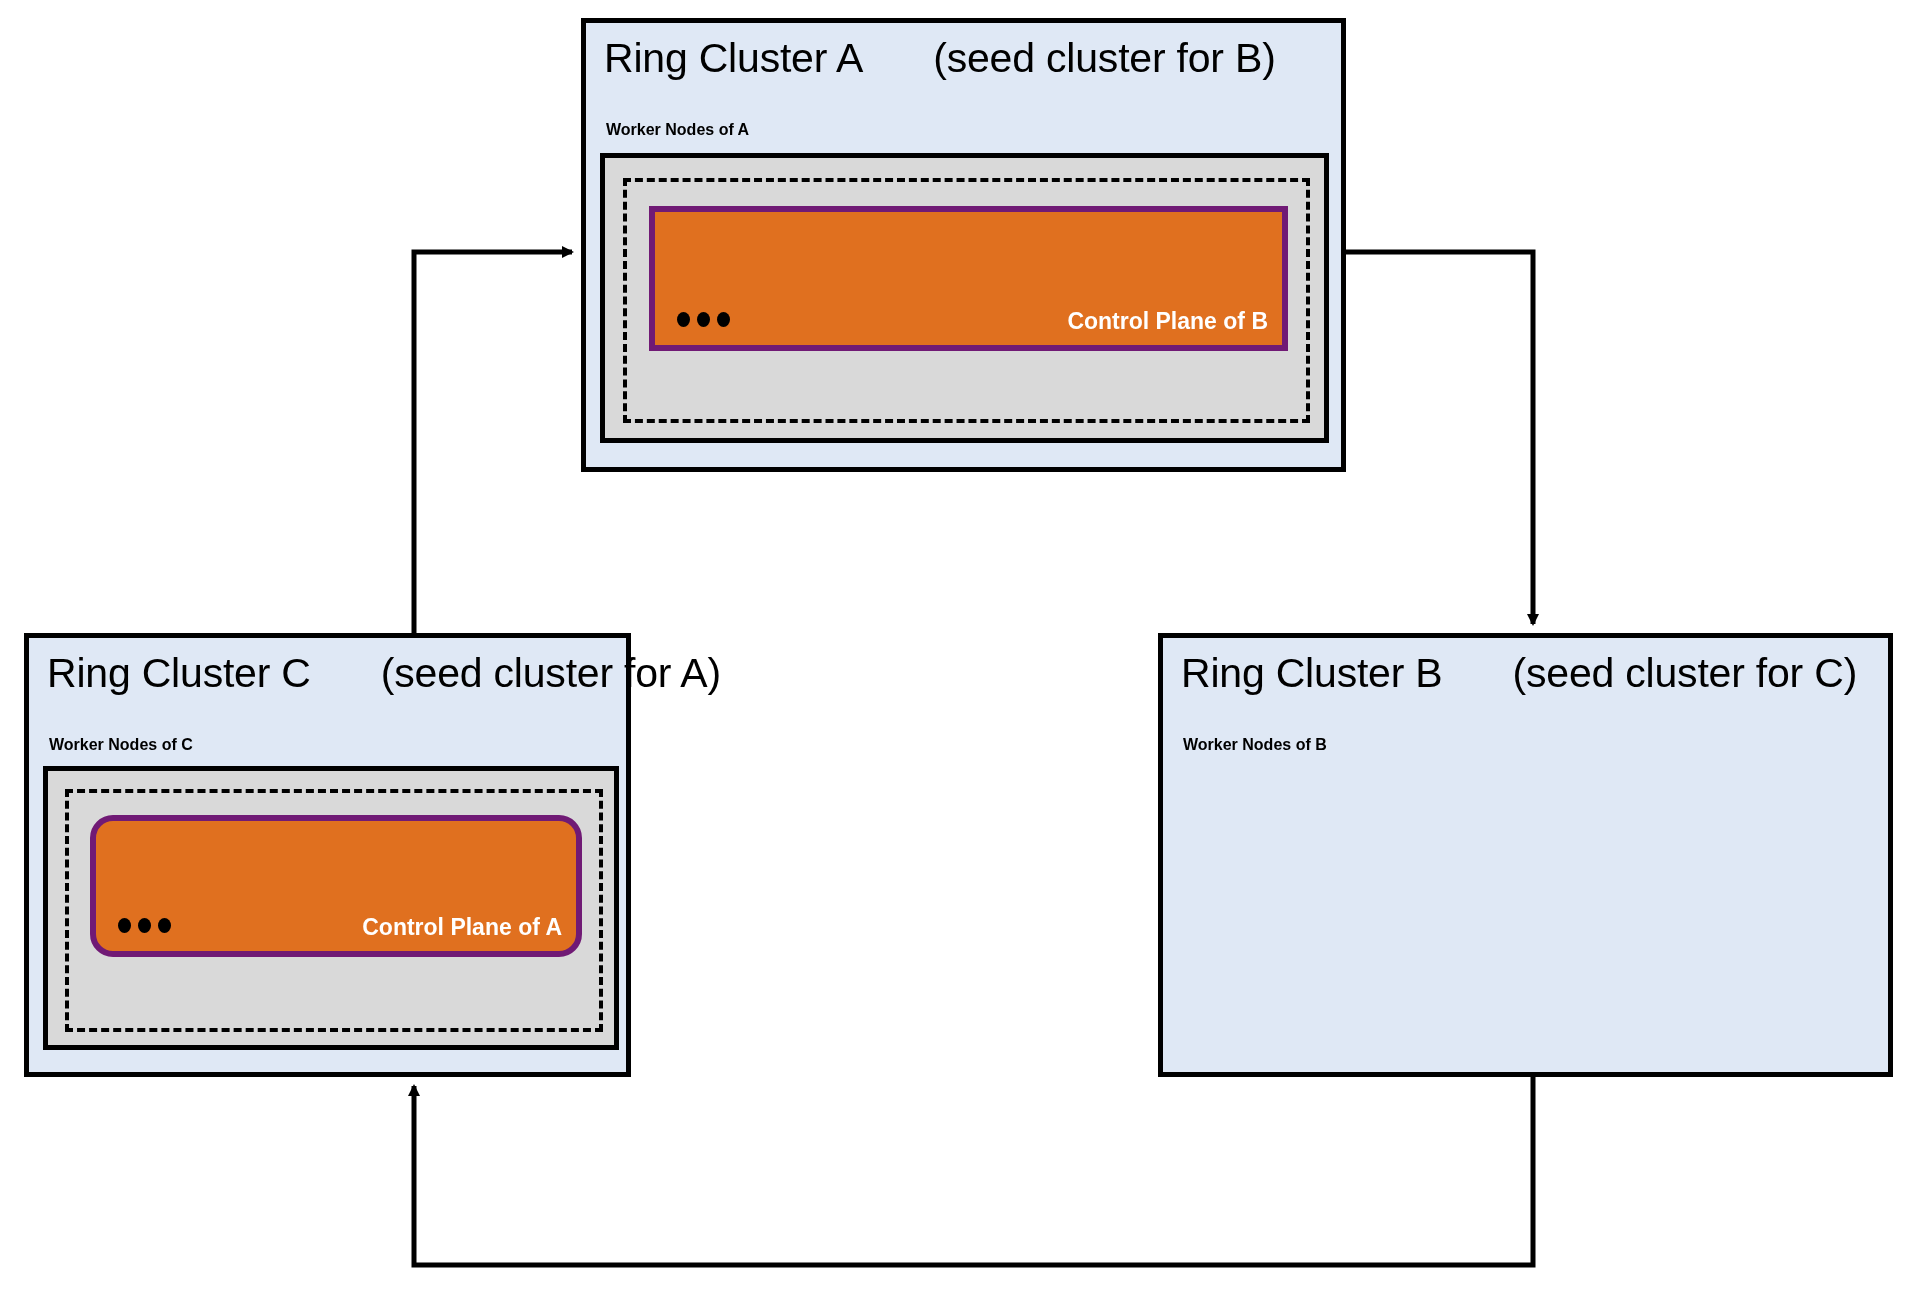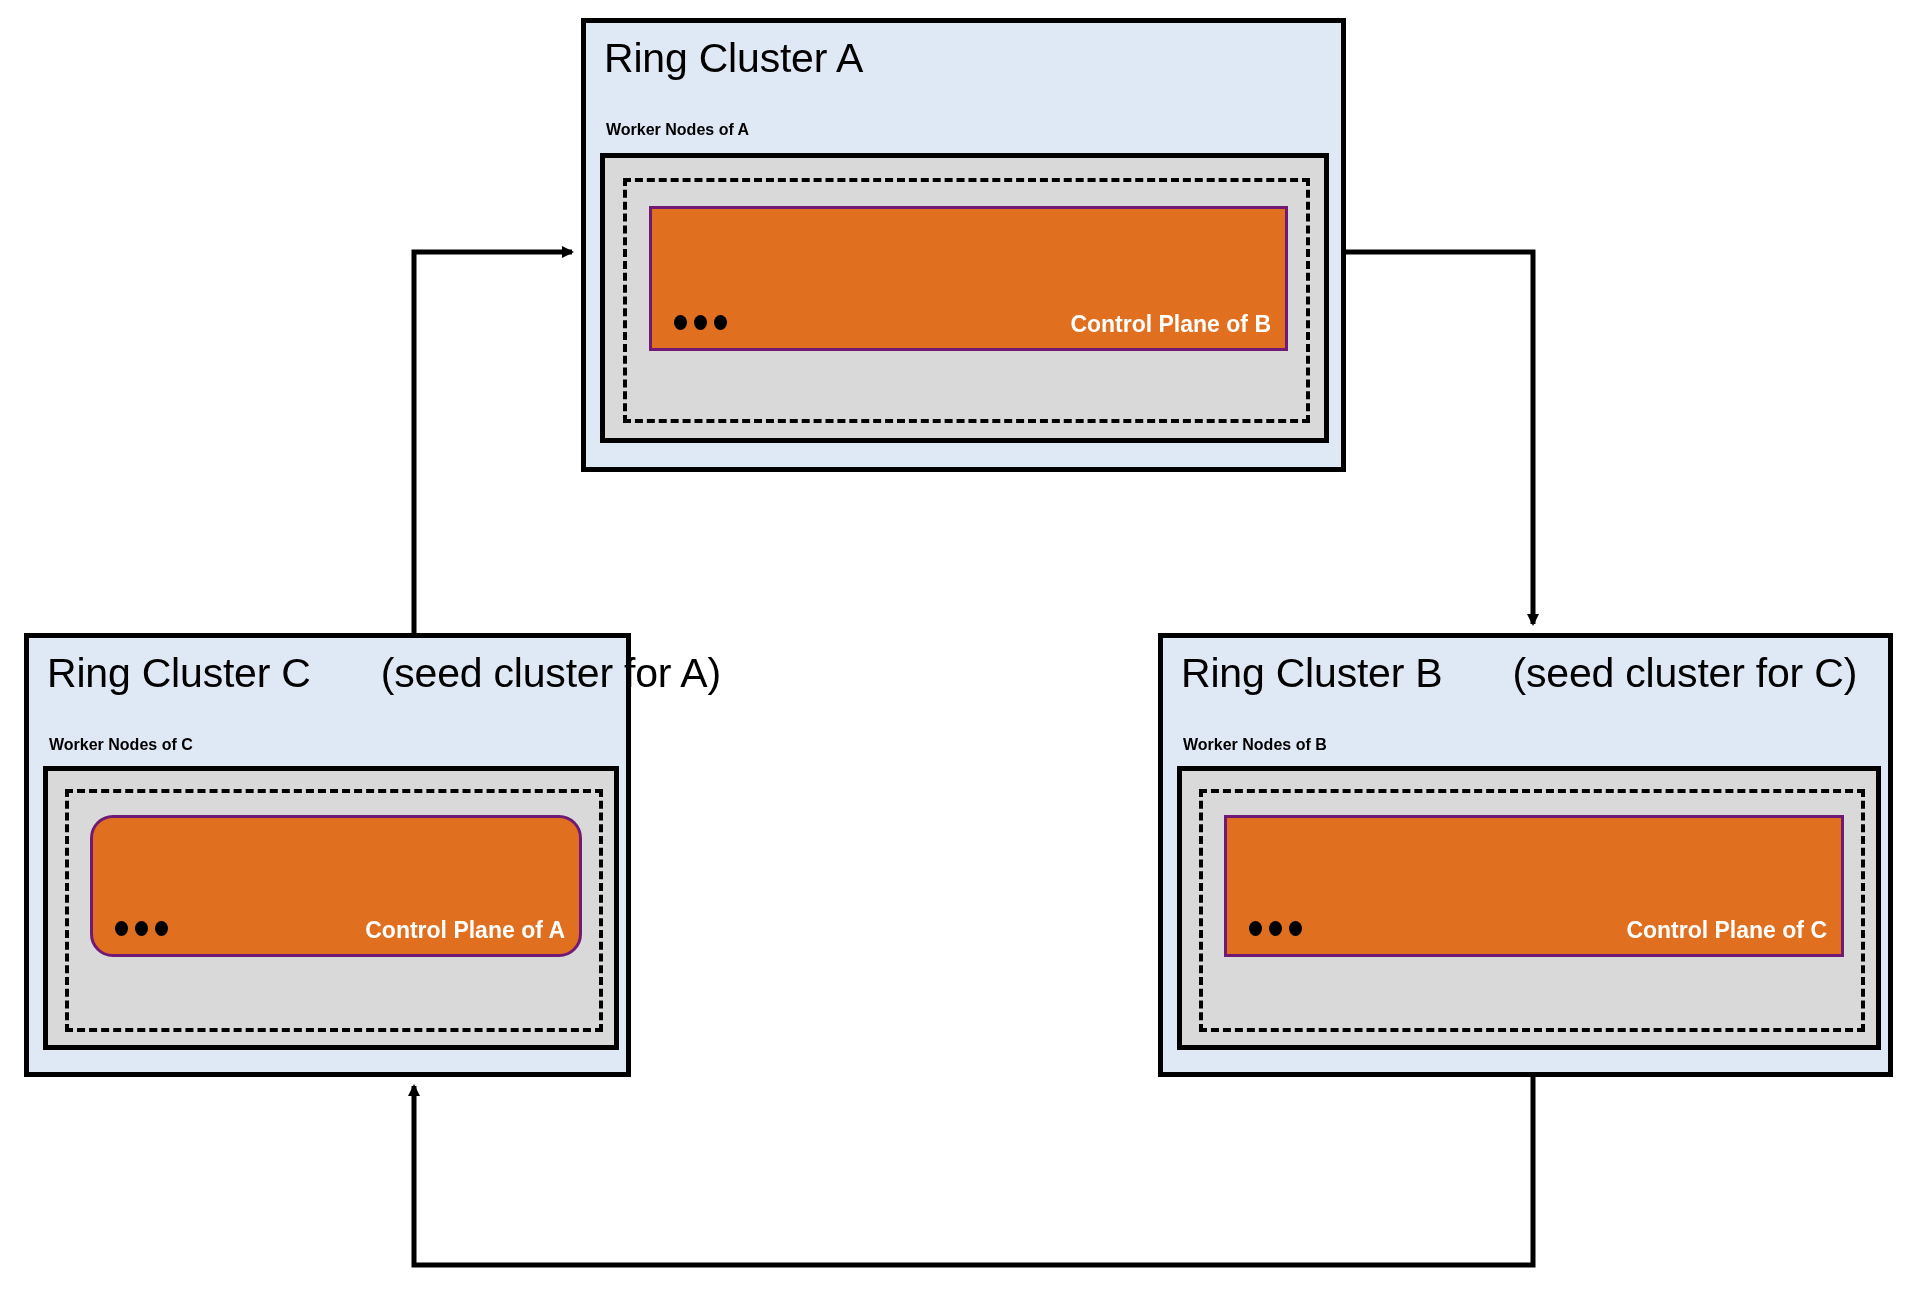--- a/index.html
+++ b/index.html
@@ -73,21 +73,21 @@
   .node-dashed {
     position: absolute;
     border: 4px dashed #000000;
     box-sizing: border-box;
     background: transparent;
   }
   
   .control-plane {
     position: absolute;
     background: #e0701f;
-    border: 3px solid #701a75;
+    border: 6px solid #701a75;
     box-sizing: border-box;
   }
   .cp-label {
     position: absolute;
     right: 14px;
     bottom: 10px;
     color: #ffffff;
     font-size: 23px;
     font-weight: bold;
     white-space: nowrap;
@@ -150,20 +150,21 @@
     <path d="M 414,633 L 414,252 L 572,252" fill="none" stroke="#000000" stroke-width="5" marker-end="url(#ah-right)"></path>
 
     <path d="M 1346,252 L 1533,252 L 1533,624" fill="none" stroke="#000000" stroke-width="5" marker-end="url(#ah-down)"></path>
 
     <path d="M 1533,1077 L 1533,1265 L 414,1265 L 414,1086" fill="none" stroke="#000000" stroke-width="5" marker-end="url(#ah-up)"></path>
   </svg>
 
   <div class="cluster" id="cluster-a">
     <div class="cluster-title">
       <span>Ring Cluster A</span>
+      <span class="seed">(seed cluster for B)</span>
     </div>
     <div class="worker-label">Worker Nodes of A</div>
 
     <div class="worker-box">
       <div class="node-dashed">
         <div class="control-plane">
           <span class="dots">
               <i></i>
               <i></i>
               <i></i>
@@ -195,27 +196,15 @@
     </div>
   </div>
 
   <div class="cluster" id="cluster-b">
     <div class="cluster-title">
       <span>Ring Cluster B</span>
       <span class="seed">(seed cluster for C)</span>
     </div>
     <div class="worker-label">Worker Nodes of B</div>
 
-    <div class="worker-box">
-      <div class="node-dashed">
-        <div class="control-plane">
-          <span class="dots">
-              <i></i>
-              <i></i>
-              <i></i>
-            </span>
-          <span class="cp-label">Control Plane of C</span>
-        </div>
-      </div>
-    </div>
   </div>
 
 </div>
 
 </body></html>

